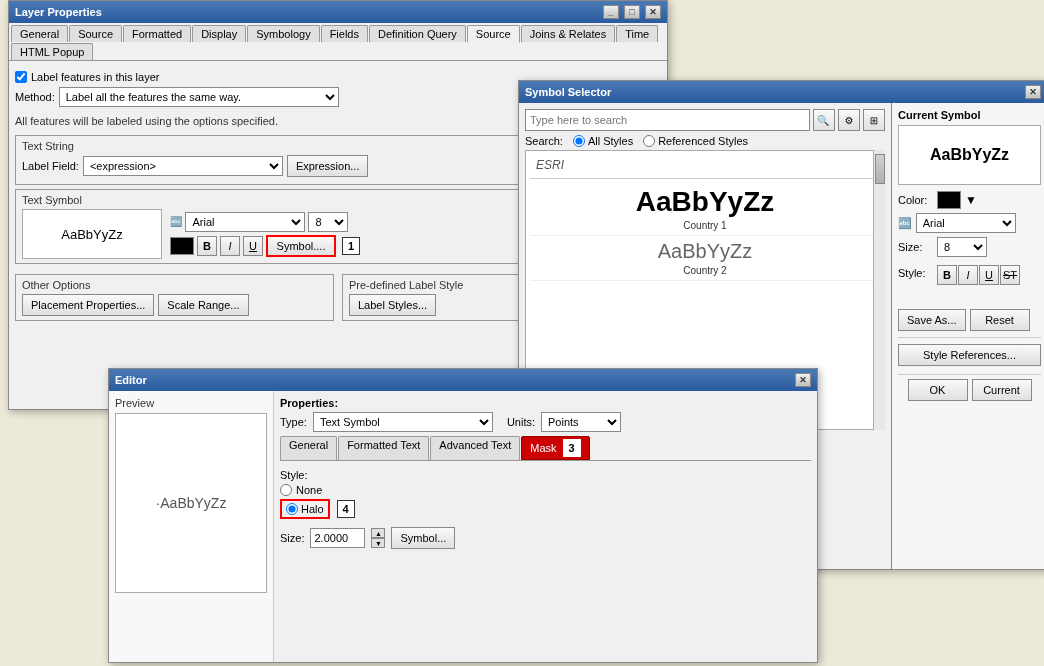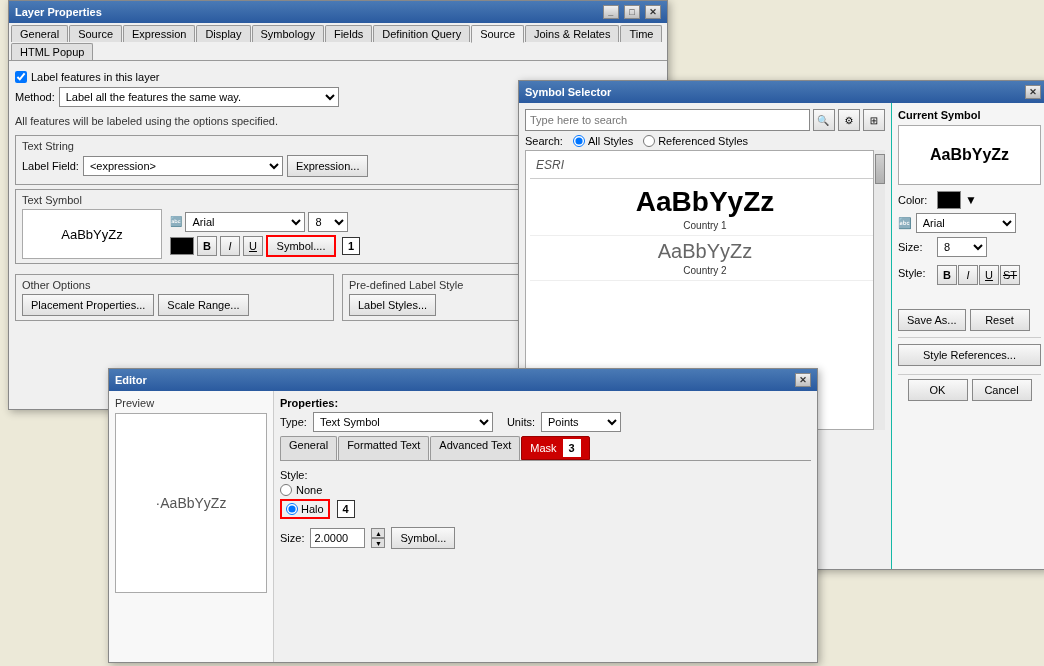--- a/index.html
+++ b/index.html
@@ -326,21 +326,21 @@
     <div>
       <span class="title-btn">_</span>
       <span class="title-btn">□</span>
       <span class="title-btn">✕</span>
     </div>
   </div>
 
   <div class="tab-bar">
     <span class="tab">General</span>
     <span class="tab">Source</span>
-    <span class="tab">Expression</span>
+    <span class="tab">Formatted</span>
     <span class="tab">Display</span>
     <span class="tab">Symbology</span>
     <span class="tab">Fields</span>
     <span class="tab">Definition Query</span>
     <span class="tab active">Source</span>
     <span class="tab">Joins &amp; Relates</span>
     <span class="tab">Time</span>
     <span class="tab">HTML Popup</span>
   </div>
 
@@ -514,21 +514,21 @@
       </div>
 
       <div class="divider-h"></div>
 
       <div style="margin-top:6px;">
         <button class="button" style="width:100%;">Style References...</button>
       </div>
 
       <div class="bottom-action-row" style="margin-top:8px; display:flex; gap:4px; justify-content:center;">
         <button class="button">OK</button>
-        <button class="button">Cancel</button>
+        <button class="button">Current</button>
       </div>
     </div>
   </div>
 </div>
 
 <div class="window" id="editor-window">
   <div class="window-titlebar">
     <span class="title">Editor</span>
     <div>
       <span class="title-btn">✕</span>

